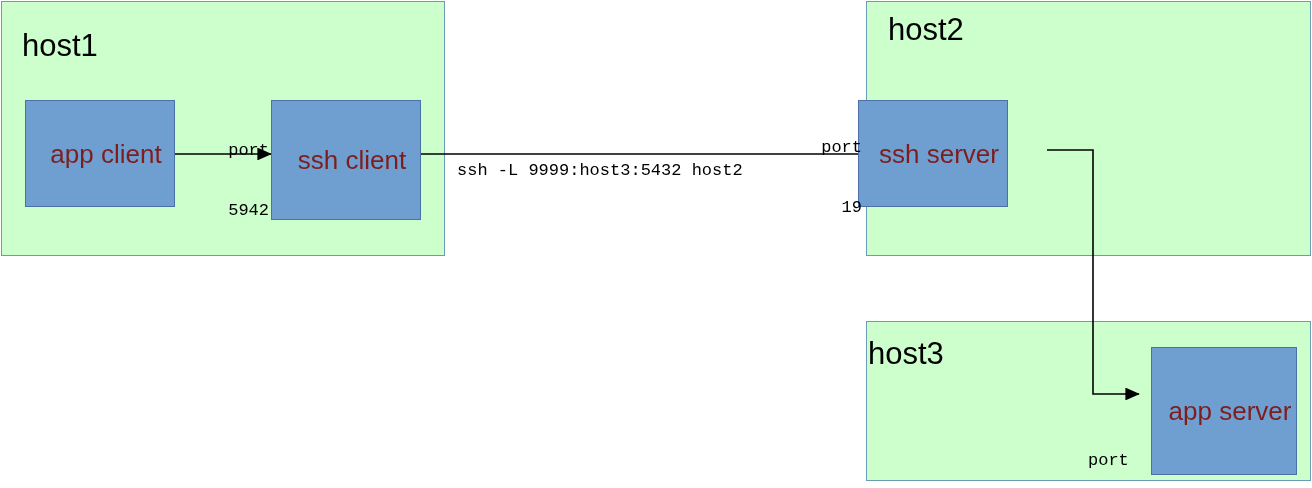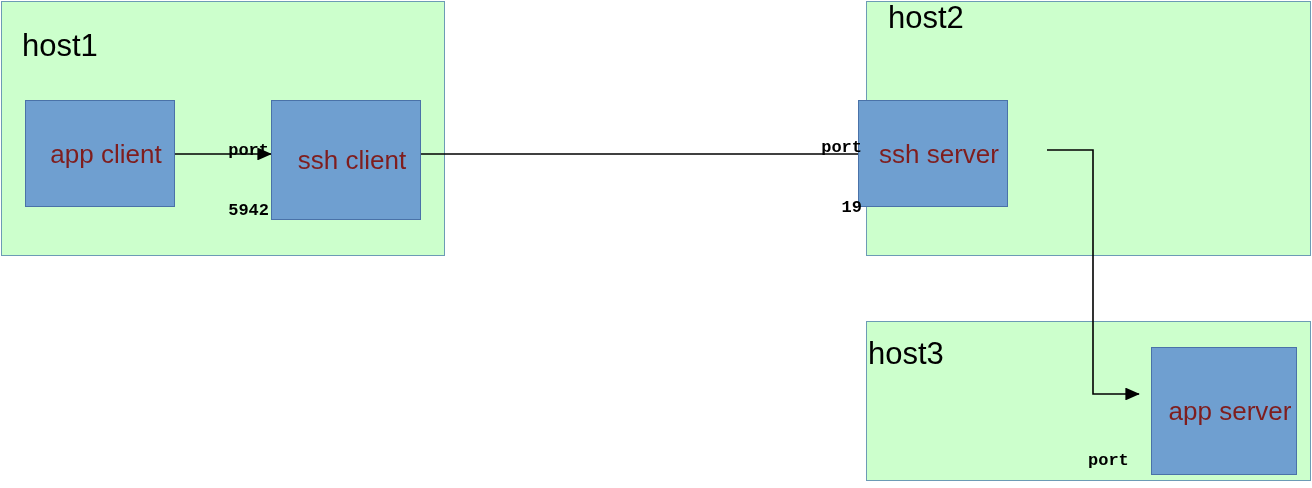--- a/index.html
+++ b/index.html
@@ -45,21 +45,20 @@
     white-space: nowrap;
     padding-left: 12px;
   }
   .port-label {
     position: absolute;
     font-family: "Liberation Mono", monospace;
     font-size: 17px;
     line-height: 20px;
     color: #000000;
     white-space: pre;
-    font-weight: bold;
   }
   .port-label.right-al { text-align: right; }
   .port-label.left-al  { text-align: left; }
   .cmd-label {
     position: absolute;
     font-family: "Liberation Mono", monospace;
     font-size: 17px;
     line-height: 20px;
     color: #000000;
     white-space: pre;
@@ -75,21 +74,21 @@
 </style>
 </head>
 <body>
 
 <div id="canvas">
 
   <div class="host-box" style="left:1px; top:1px; width:444px; height:255px;"></div>
   <div class="host-label" style="left:22px; top:30px;">host1</div>
 
   <div class="host-box" style="left:866px; top:1px; width:445px; height:255px;"></div>
-  <div class="host-label" style="left:888px; top:2px;">host2</div>
+  <div class="host-label" style="left:888px; top:14px;">host2</div>
 
   <div class="host-box" style="left:866px; top:321px; width:445px; height:160px;"></div>
   <div class="host-label" style="left:868px; top:338px;">host3</div>
 
   <svg class="edges" viewBox="0 0 1312 488">
     <defs>
       <marker id="arrowhead" markerWidth="9" markerHeight="8" refX="8.5" refY="4" orient="auto" markerUnits="strokeWidth">
         <path d="M0,0 L9,4 L0,8 z" fill="#000000"></path>
       </marker>
     </defs>
@@ -120,19 +119,20 @@
   <div class="port-label right-al" style="left:189px; top:101px; width:80px;">
     <div>port</div>
     <div>5942</div>
   </div>
 
   <div class="port-label right-al" style="left:780px; top:98px; width:82px;">
     <div>port</div>
     <div>19</div>
   </div>
 
+  <div class="cmd-label" style="left:457px; top:161px;">ssh -L 9999:host3:5432 host2</div>
 
   <div class="port-label left-al" style="left:1088px; top:411px; width:90px;">
     <div>port</div>
     
   </div>
 
 </div>
 
 </body></html>

